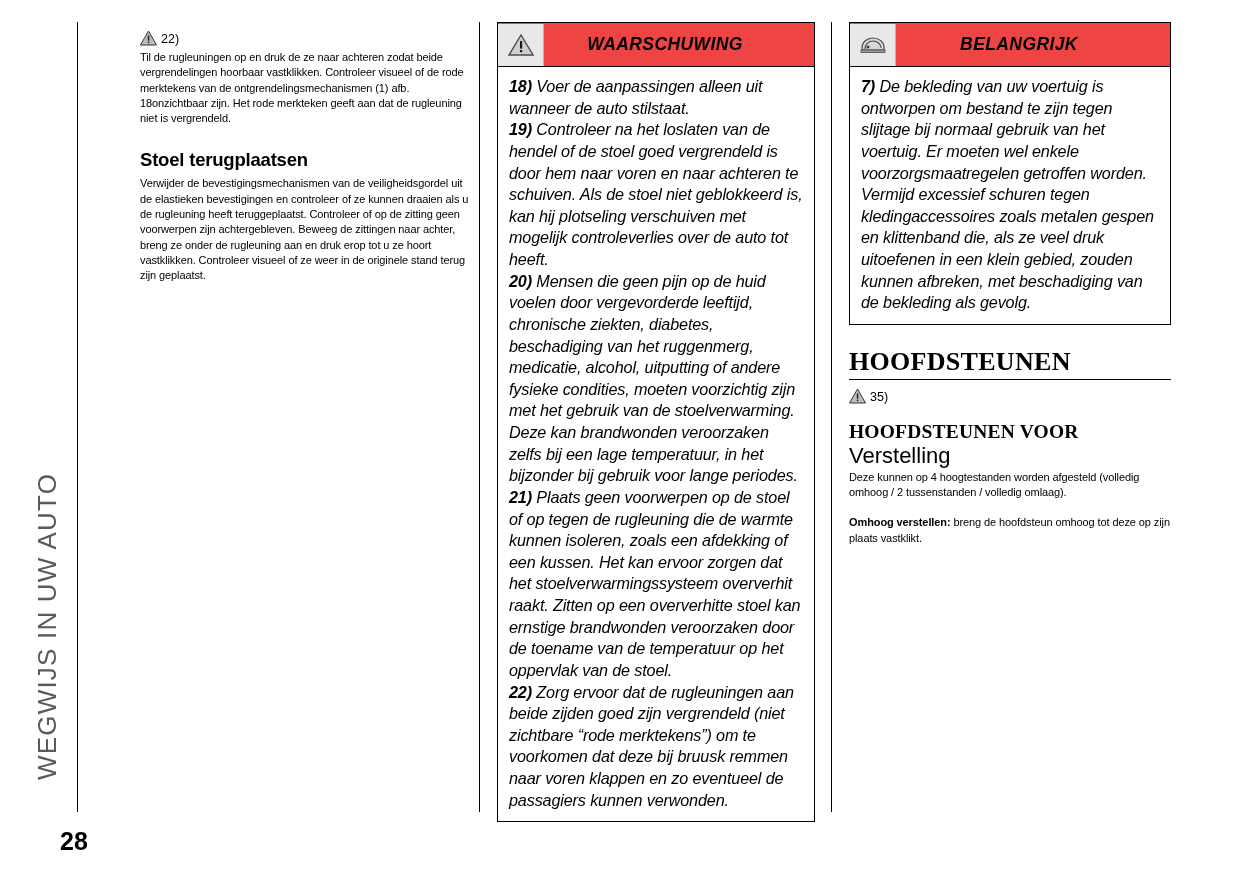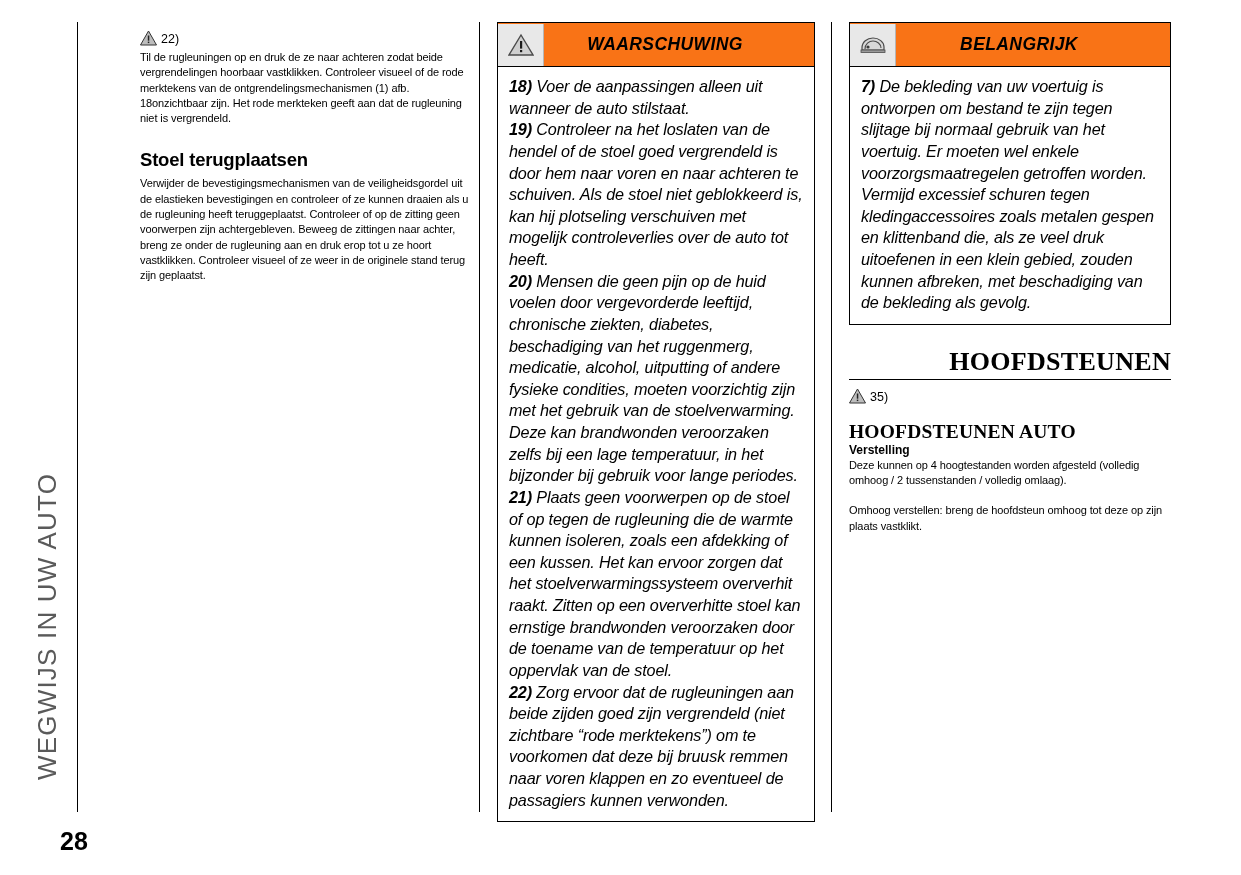--- a/index.html
+++ b/index.html
@@ -108,21 +108,21 @@
     display: inline-block;
   }
   .tri svg { display: block; }
 
   
   .box {
     border: 1px solid #000;
     background: #fff;
   }
   .box-header {
-    background: #f97316;
+    background: #ef4444;
     border-bottom: 1px solid #000;
     height: 44px;
     display: flex;
     align-items: center;
   }
   .box-header .icon-cell {
     width: 46px;
     height: 42px;
     background: #e8e8e8;
     border-right: 1px solid #b6b6b6;
@@ -154,35 +154,34 @@
 
   
   h1.section {
     font-size: 26px;
     font-weight: bold;
     letter-spacing: 0.3px;
     margin: 0;
     padding-bottom: 2px;
     border-bottom: 1.6px solid #000;
     font-family: "Liberation Serif", serif;
-    text-align: right;
   }
   h3.sub {
     font-size: 19.5px;
     font-weight: bold;
     margin: 0;
     font-family: "Liberation Serif", serif;
     letter-spacing: 0.2px;
   }
   h4.sub2 {
-    font-size: 12px;
-    font-weight: bold;
+    font-size: 22px;
+    font-weight: normal;
     margin: 0 0 1px 0;
   }
-  .bold-lead { font-weight: normal; }
+  .bold-lead { font-weight: bold; }
 </style>
 </head>
 <body>
 
 <div class="side-tab">
   <div class="rule"></div>
   <div class="side-tab-inner">WEGWIJS IN UW AUTO</div>
 </div>
 
 <div class="page-number">28</div>
@@ -264,17 +263,17 @@
         <polygon points="8.5,1 16.5,15 0.5,15" fill="#bdbdbd" stroke="#333" stroke-width="1"></polygon>
         <rect x="7.8" y="5.5" width="1.5" height="5.2" fill="#222"></rect>
         <rect x="7.8" y="11.6" width="1.5" height="1.5" fill="#222"></rect>
       </svg>
     </span>
     <span class="refnum">35)</span>
   </div>
 
   <div class="spacer-12"></div>
 
-  <h3 class="sub">HOOFDSTEUNEN AUTO</h3>
+  <h3 class="sub">HOOFDSTEUNEN VOOR</h3>
   <h4 class="sub2">Verstelling</h4>
   <p class="body">Deze kunnen op 4 hoogtestanden worden afgesteld (volledig omhoog / 2 tussenstanden / volledig omlaag).</p>
   <p class="body"><span class="bold-lead">Omhoog verstellen:</span><span> breng de hoofdsteun omhoog tot deze op zijn plaats vastklikt.</span></p>
 </div>
 
 </body></html>

